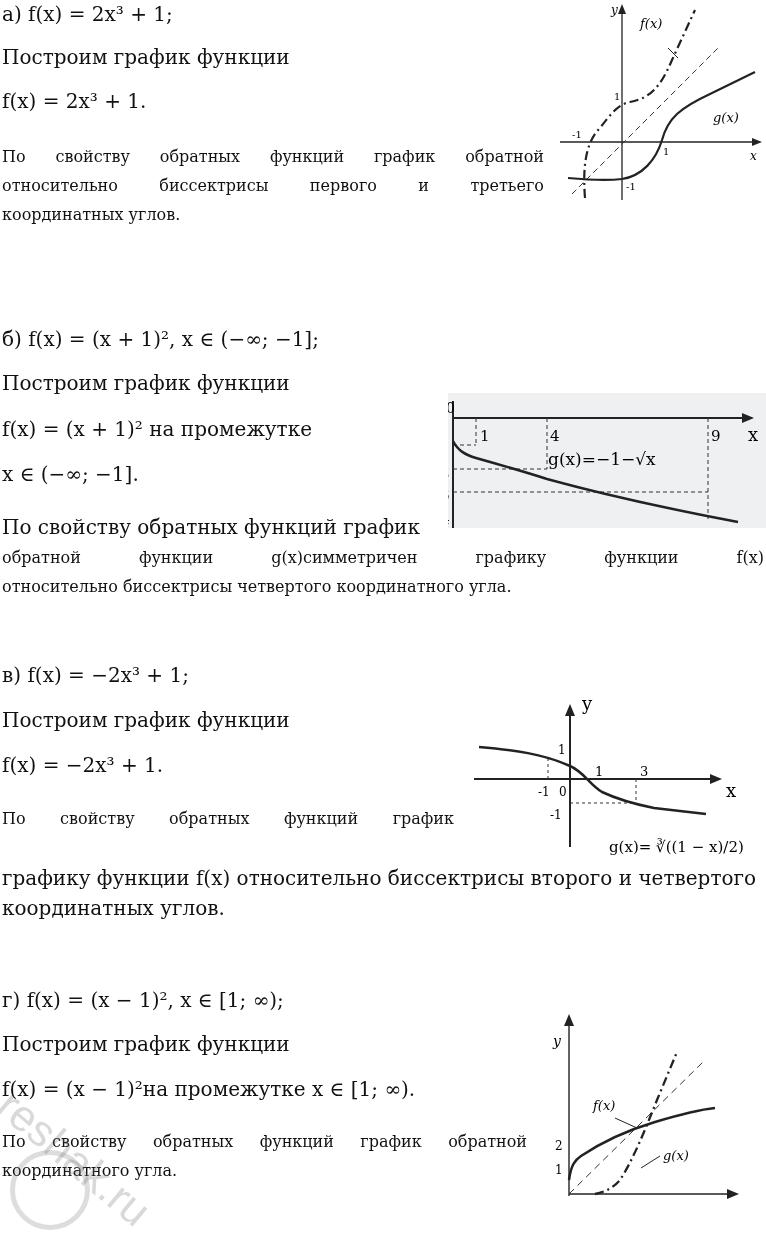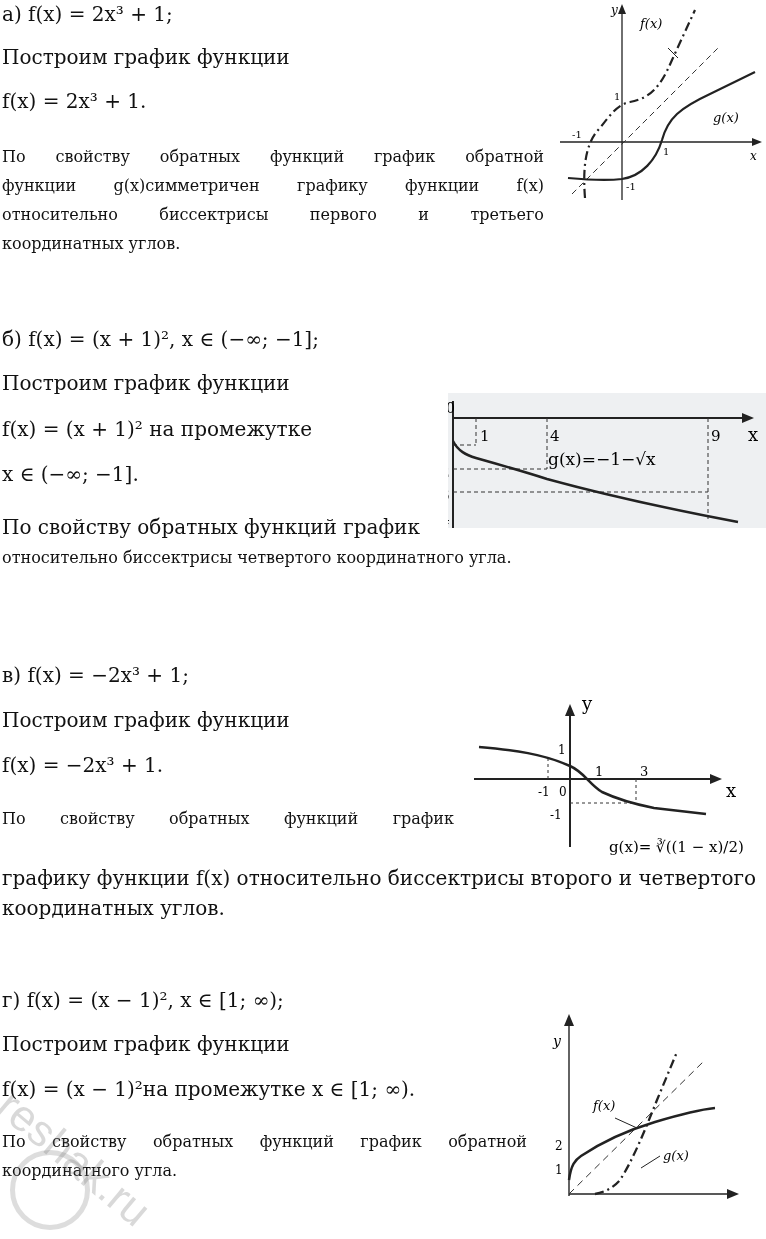--- a/index.html
+++ b/index.html
@@ -14,21 +14,20 @@
   .copy { position:absolute; left:10px; top:1150px; width:70px; height:70px; border:5px solid rgba(120,120,120,0.25); border-radius:50%; }
 </style>
 </head>
 <body>
 
 <div class="t" style="top:2px">а) f(x) = 2x³ + 1;</div>
 <div class="t" style="top:45px">Построим график функции</div>
 <div class="t" style="top:89px">f(x) = 2x³ + 1.</div>
 <div class="just" style="top:142px;width:542px">
   <div>По свойству обратных функций график обратной</div>
-  <div>функции g(x)симметричен графику функции f(x)</div>
   <div>относительно биссектрисы первого и третьего</div>
   <div class="last">координатных углов.</div>
 </div>
 
 <div class="fig" style="left:560px;top:0px">
   <svg width="206" height="210" viewBox="0 0 206 210">
     <line x1="62" y1="200" x2="62" y2="8" stroke="#222" stroke-width="1.3"></line>
     <polygon points="62,4 58,14 66,14" fill="#222"></polygon>
     <line x1="0" y1="142" x2="198" y2="142" stroke="#222" stroke-width="1.3"></line>
     <polygon points="202,142 192,138 192,146" fill="#222"></polygon>
@@ -46,20 +45,21 @@
     <text x="103" y="155" font-size="10">1</text>
   </svg>
 </div>
 
 <div class="t" style="top:327px">б) f(x) = (x + 1)², x ∈ (−∞; −1];</div>
 <div class="t" style="top:371px">Построим график функции</div>
 <div class="t" style="top:417px">f(x) = (x + 1)² на промежутке</div>
 <div class="t" style="top:462px">x ∈ (−∞; −1].</div>
 <div class="t" style="top:515px">По свойству обратных функций график</div>
 <div class="just" style="top:543px;width:762px">
+  <div>обратной функции g(x)симметричен графику функции f(x)</div>
   <div class="last">относительно биссектрисы четвертого координатного угла.</div>
 </div>
 
 <div class="fig" style="left:448px;top:393px;background:#eef0f2">
   <svg width="318" height="135" viewBox="0 0 318 135">
     <line x1="5" y1="25" x2="300" y2="25" stroke="#222" stroke-width="2"></line>
     <polygon points="306,25 294,20 294,30" fill="#222"></polygon>
     <line x1="5" y1="8" x2="5" y2="135" stroke="#222" stroke-width="2"></line>
     <line x1="28" y1="25" x2="28" y2="52" stroke="#333" stroke-dasharray="4,3"></line>
     <line x1="99" y1="25" x2="99" y2="76" stroke="#333" stroke-dasharray="4,3"></line>

